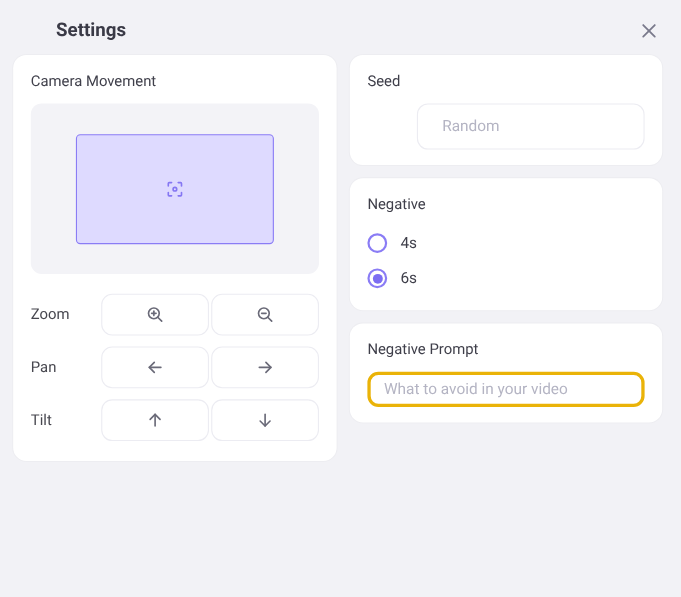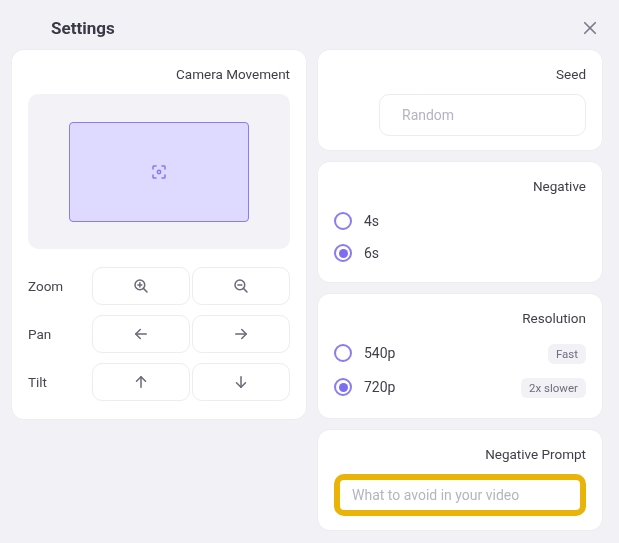--- a/index.html
+++ b/index.html
@@ -27,21 +27,21 @@
   .col { display:flex; flex-direction:column; gap:12px; }
   .col-left { width: 294px; }
   .col-right { width: 284px; }
   .card {
     background: #ffffff;
     border-radius: 12px;
     padding: 16px 16px 18px 16px;
     box-shadow: 0 0 0 1px rgba(0,0,0,0.02);
   }
   .card-label {
-    font-size: 13.5px; color:#3f3f4a; margin-bottom: 12px; text-align: right;
+    font-size: 13.5px; color:#3f3f4a; margin-bottom: 12px;
   }
   
   .preview-stage {
     background:#f3f3f7; border-radius:10px;
     height: 155px; display:flex; align-items:center; justify-content:center;
     margin-bottom: 18px;
   }
   .preview-frame {
     width: 180px; height: 100px;
     border: 1.5px solid #8a7cf5;
@@ -86,21 +86,21 @@
   }
   .radio.checked::after {
     content:""; width:9px; height:9px; border-radius:50%; background:#7c6df2;
   }
   .radio-label { font-size:14px; color:#3f3f4a; }
   .badge {
     font-size:11.5px; color:#6e6e7c; background:#f1f1f6;
     padding:3px 8px; border-radius:6px;
   }
   .neg-input {
-    width:100%; height:42px; border:6px solid #eab308; border-radius:10px;
+    width:100%; height:32px; border:3px solid #eab308; border-radius:10px;
     padding:0 12px; font-size:14px; outline:none; color:#4a4a55;
   }
   .neg-input::placeholder { color:#b4b4c3; }
   .card.compact { padding-bottom: 14px; }
   .options { display:flex; flex-direction:column; gap:2px; }
 </style>
 </head>
 <body>
 
 <div class="header">
@@ -208,39 +208,20 @@
         </div>
         <div class="radio-row">
           <div class="radio-left">
             <span class="radio checked"></span>
             <span class="radio-label">6s</span>
           </div>
         </div>
       </div>
     </div>
 
-    <div class="card compact">
-      <div class="card-label">Resolution</div>
-      <div class="options">
-        <div class="radio-row">
-          <div class="radio-left">
-            <span class="radio"></span>
-            <span class="radio-label">540p</span>
-          </div>
-          <span class="badge">Fast</span>
-        </div>
-        <div class="radio-row">
-          <div class="radio-left">
-            <span class="radio checked"></span>
-            <span class="radio-label">720p</span>
-          </div>
-          <span class="badge">2x slower</span>
-        </div>
-      </div>
-    </div>
 
     <div class="card compact">
       <div class="card-label">Negative Prompt</div>
       <input class="neg-input" type="text" placeholder="What to avoid in your video" style="">
     </div>
 
   </div>
 </div>
 
 </body></html>

